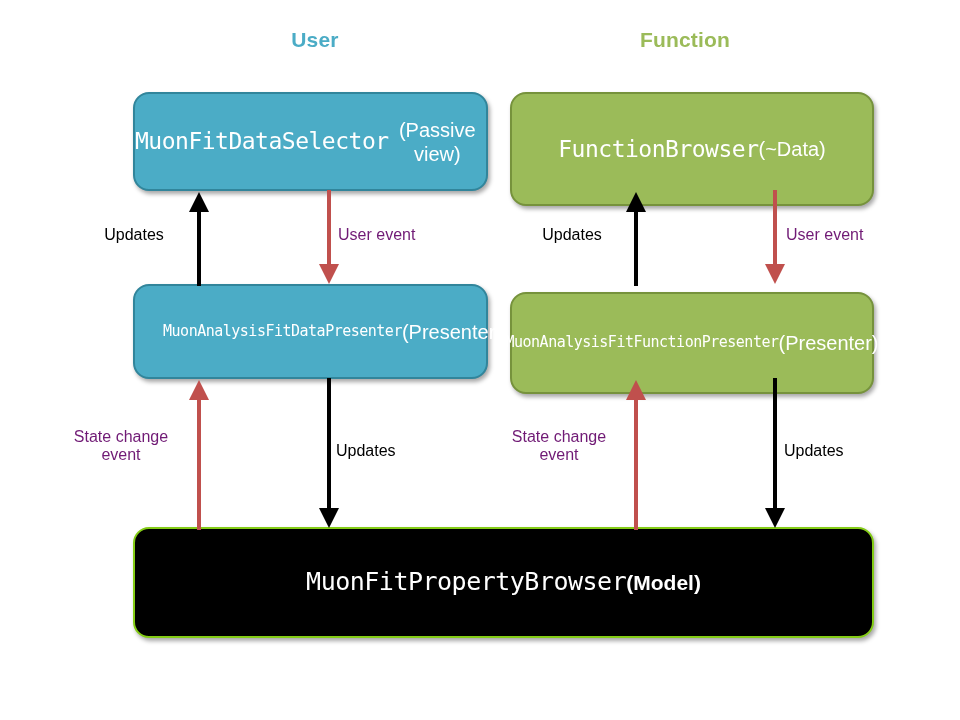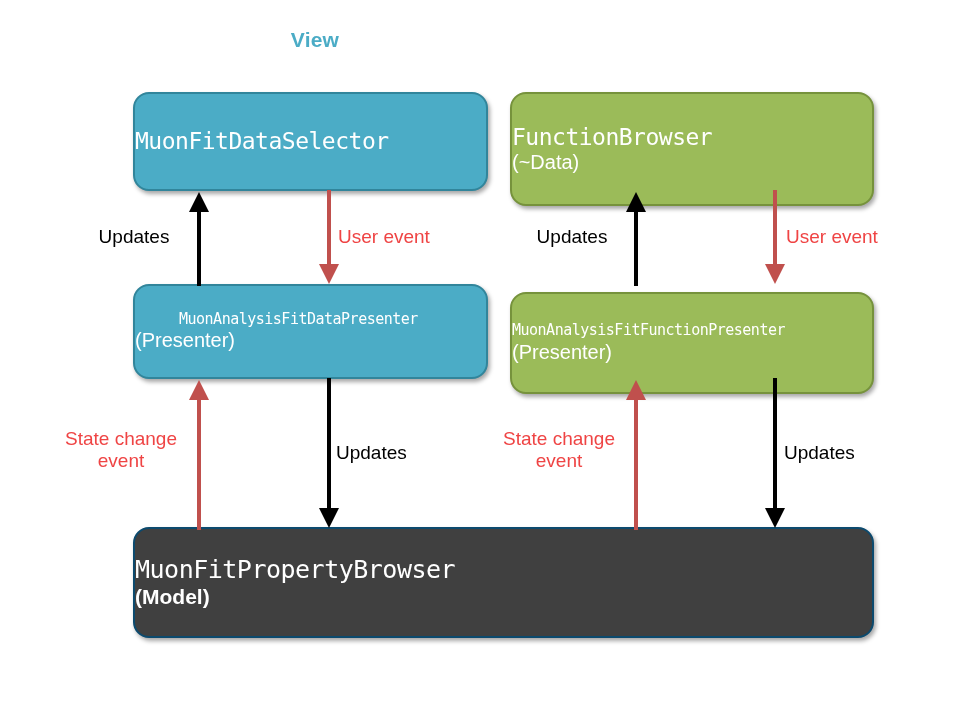--- a/index.html
+++ b/index.html
@@ -31,40 +31,40 @@
   }
   #header-data   { left: 190px; top: 28px; width: 250px; color: #4BACC6; }
   #header-func   { left: 560px; top: 28px; width: 250px; color: #9BBB59; }
 
   
   .node {
     position: absolute;
     border-radius: 16px;
     box-sizing: border-box;
     display: flex;
-    flex-direction: column;
-    align-items: flex-start;
+    flex-direction: row;
+    align-items: center;
     justify-content: center;
     text-align: center;
     color: #ffffff;
     box-shadow: 2px 3px 4px rgba(0,0,0,0.35);
   }
   .node .title-mono {
     font-family: "DejaVu Sans Mono", monospace;
     letter-spacing: -0.5px;
     line-height: 1.15;
   }
   .node .subtitle {
     font-family: "Liberation Sans", sans-serif;
     line-height: 1.2;
   }
 
   .node.teal  { background: #4BACC6; border: 2px solid #31859B; }
   .node.green { background: #9BBB59; border: 2px solid #76923C; }
-  .node.blue  { background: #404040; border: 2px solid #0c4a6e; }
+  .node.blue  { background: #000000; border: 2px solid #84cc16; }
 
   
   #node-data-view {
     left: 133px; top: 92px; width: 355px; height: 99px;
   }
   #node-func-view {
     left: 510px; top: 92px; width: 364px; height: 114px;
   }
   #node-data-view .title-mono, #node-func-view .title-mono { font-size: 23px; }
   #node-data-view .subtitle,  #node-func-view .subtitle  { font-size: 20px; }
@@ -87,47 +87,49 @@
   #node-model .title-mono { font-size: 25px; }
   #node-model .subtitle   { font-size: 21px; font-weight: bold; }
 
   
   .arrow { position: absolute; }
   .arrow svg { display: block; overflow: visible; }
 
   
   .edge-label {
     position: absolute;
-    font-size: 19px;
+    font-size: 16px;
     text-align: center;
     line-height: 1.15;
     white-space: pre-line;
   }
   .edge-label.black { color: #000000; }
-  .edge-label.red   { color: #ef4444; }
+  .edge-label.red   { color: #701a75; }
 
   #label-updates-dv   { left: 74px;  top: 226px; width: 120px; text-align: center; }
   #label-userevent-dv { left: 338px; top: 226px; width: 140px; text-align: left; }
   #label-updates-fv   { left: 512px; top: 226px; width: 120px; text-align: center; }
   #label-userevent-fv { left: 786px; top: 226px; width: 150px; text-align: left; }
 
   #label-state-d { left: 48px;  top: 428px; width: 146px; text-align: center; }
   #label-updates-d { left: 336px; top: 442px; width: 120px; text-align: left; }
   #label-state-f { left: 486px; top: 428px; width: 146px; text-align: center; }
   #label-updates-f { left: 784px; top: 442px; width: 120px; text-align: left; }
 </style>
 </head>
 <body>
 
 <div id="canvas">
 
-  <div id="header-data" class="col-header">View</div>
+  <div id="header-data" class="col-header">User</div>
+  <div id="header-func" class="col-header">Function</div>
 
   <div id="node-data-view" class="node teal">
     <div class="title-mono">MuonFitDataSelector</div>
+    <div class="subtitle">(Passive view)</div>
   </div>
 
   <div id="node-func-view" class="node green">
     <div class="title-mono">FunctionBrowser</div>
     <div class="subtitle">(~Data)</div>
   </div>
 
   <div id="node-data-presenter" class="node teal">
     <div class="title-mono">MuonAnalysisFitDataPresenter</div>
     <div class="subtitle">(Presenter)</div>

